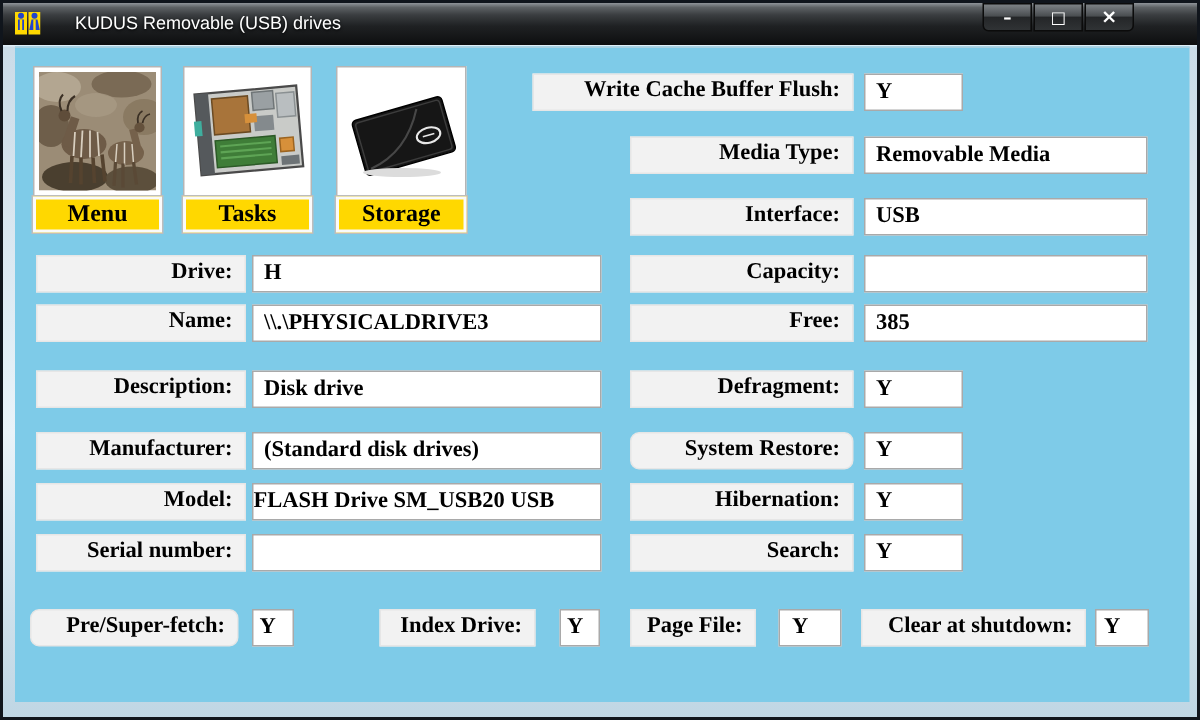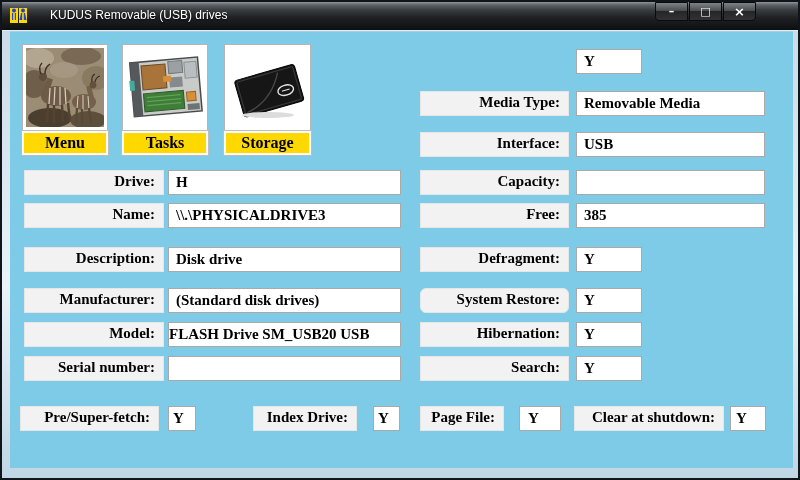--- a/index.html
+++ b/index.html
@@ -178,20 +178,21 @@
           <path d="M14 58 q26 -4 40 -30" stroke="#474747" stroke-width="1.4" fill="none"></path>
           <ellipse cx="57" cy="47" rx="8" ry="5" fill="none" stroke="#e8e8e8" stroke-width="1.4"></ellipse>
           <line x1="53" y1="47" x2="61" y2="47" stroke="#e8e8e8" stroke-width="1"></line>
         </g>
         <ellipse cx="40" cy="67" rx="26" ry="3" fill="#dcdcdc"></ellipse>
       </svg>
     </div>
     <div class="imgcap" style="top:87px;width:87px;"><span>Storage</span></div>
   </div>
 
+  <div class="lbl" style="left:353px;top:47px;width:214px;">Write Cache Buffer Flush:</div>
   <input class="inp" style="left: 574px; top: 47px; width: 66px;" value="Y">
 
   <div class="lbl" style="left:418px;top:89px;width:149px;">Media Type:</div>
   <input class="inp" style="left: 574px; top: 89px; width: 189px;" value="Removable Media">
 
   <div class="lbl" style="left:418px;top:130px;width:149px;">Interface:</div>
   <input class="inp" style="left: 574px; top: 130px; width: 189px;" value="USB">
 
   <div class="lbl" style="left:22px;top:168px;width:140px;">Drive:</div>
   <input class="inp" style="left: 166px; top: 168px; width: 233px;" value="H">
@@ -216,21 +217,21 @@
   <div class="lbl" style="left:22px;top:320px;width:140px;">Model:</div>
   <input class="inp" style="left: 166px; top: 320px; width: 233px; padding-left: 0;" value="FLASH Drive SM_USB20 USB">
   <div class="lbl" style="left:418px;top:320px;width:149px;">Hibernation:</div>
   <input class="inp" style="left: 574px; top: 320px; width: 66px;" value="Y">
 
   <div class="lbl" style="left:22px;top:354px;width:140px;">Serial number:</div>
   <input class="inp" style="left: 166px; top: 354px; width: 233px;" value="">
   <div class="lbl" style="left:418px;top:354px;width:149px;">Search:</div>
   <input class="inp" style="left: 574px; top: 354px; width: 66px;" value="Y">
 
-  <div class="lbl" style="left:18px;top:404px;width:139px;">Pre/Super-fetch:</div>
+  <div class="lbl" style="left:18px;top:404px;width:139px;border-radius:6px;">Pre/Super-fetch:</div>
   <input class="inp" style="left: 166px; top: 404px; width: 28px; padding-left: 4px;" value="Y">
   <div class="lbl" style="left:251px;top:404px;width:104px;">Index Drive:</div>
   <input class="inp" style="left: 371px; top: 404px; width: 27px; padding-left: 4px;" value="Y">
   <div class="lbl" style="left:418px;top:404px;width:84px;">Page File:</div>
   <input class="inp" style="left: 517px; top: 404px; width: 42px; padding-left: 8px;" value="Y">
   <div class="lbl" style="left:572px;top:404px;width:150px;">Clear at shutdown:</div>
   <input class="inp" style="left: 728px; top: 404px; width: 36px; padding-left: 5px;" value="Y">
 
 
 </div>

